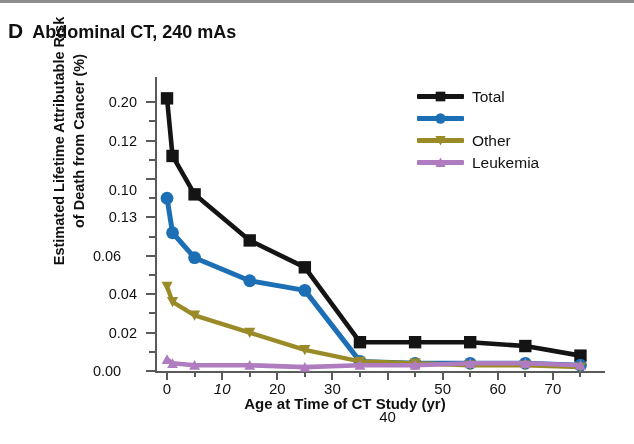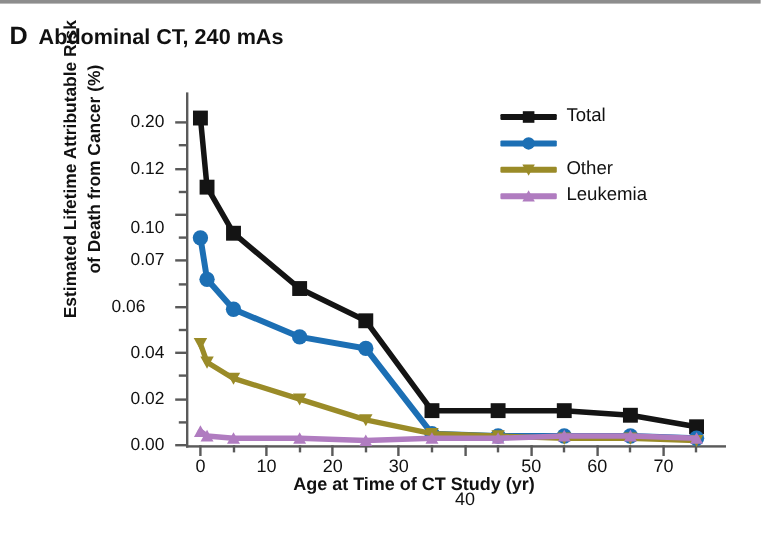--- a/index.html
+++ b/index.html
@@ -73,21 +73,21 @@
     transform:translateX(-50%);
     width:40px;margin-left:0;
   }
   
   #series-svg{position:absolute;left:0;top:0;width:450px;height:296px;overflow:visible;}
   
   #legend{
     position:absolute;left:417px;top:84px;
   }
   .legend-row{
-    display:flex;align-items:flex-end;height:19px;margin-bottom:3px;
+    display:flex;align-items:center;height:19px;margin-bottom:3px;
   }
   .legend-mark{
     width:47px;height:17px;position:relative;margin-right:8px;flex:0 0 auto;
   }
   .legend-bar{
     position:absolute;left:0;top:6px;width:47px;height:5px;border-radius:1px;
   }
   .legend-glyph{
     position:absolute;left:17px;top:2px;width:13px;height:13px;
   }
@@ -118,48 +118,48 @@
   <div id="y-axis-title">
     <span>Estimated Lifetime Attributable Risk</span><br>
     <span>of Death from Cancer (%)</span>
   </div>
 
   <div id="plot">
     <div class="axis-line" id="y-axis-line"></div>
     <div class="axis-line" id="x-axis-line"></div>
     <div id="y-ticks">
         <div class="tick ytick-major" style="top: 293px;"></div>
-        <div class="ylabel" style="top: 294px;">0.00</div>
+        <div class="ylabel" style="top: 294px; text-align: center;">0.00</div>
         <div class="tick ytick-major" style="top: 254.6px;"></div>
         <div class="ylabel" style="top: 255.6px;">0.02</div>
         <div class="tick ytick-major" style="top: 216.2px;"></div>
         <div class="ylabel" style="top: 217.2px; text-align: right;">0.04</div>
         <div class="tick ytick-major" style="top: 177.8px;"></div>
         <div class="ylabel" style="top: 178.8px; text-align: center;">0.06</div>
         <div class="tick ytick-major" style="top: 139.4px;"></div>
-        <div class="ylabel" style="top: 140.4px;">0.07</div>
+        <div class="ylabel" style="top: 140.4px;">0.13</div>
         <div class="tick ytick-major" style="top: 101px;"></div>
         <div class="ylabel" style="top: 102px; margin-top: 11px;">0.10</div>
         <div class="tick ytick-major" style="top: 62.6px;"></div>
         <div class="ylabel" style="top: 63.6px;">0.12</div>
         <div class="tick ytick-major" style="top: 24.2px;"></div>
         <div class="ylabel" style="top: 25.2px;">0.20</div>
         <div class="tick ytick-minor" style="top: 273.8px;"></div>
         <div class="tick ytick-minor" style="top: 235.4px;"></div>
         <div class="tick ytick-minor" style="top: 197px;"></div>
         <div class="tick ytick-minor" style="top: 158.6px;"></div>
         <div class="tick ytick-minor" style="top: 120.2px;"></div>
         <div class="tick ytick-minor" style="top: 81.8px;"></div>
         <div class="tick ytick-minor" style="top: 43.4px;"></div>
       </div>
     <div id="x-ticks">
         <div class="tick xtick-major" style="left: 11.025px;"></div>
         <div class="xlabel" style="left: 12.025px;">0</div>
         <div class="tick xtick-major" style="left: 66.15px;"></div>
-        <div class="xlabel" style="left: 67.15px;">10</div>
+        <div class="xlabel" style="left: 67.15px; font-style: italic;">10</div>
         <div class="tick xtick-major" style="left: 121.275px;"></div>
         <div class="xlabel" style="left: 122.275px;">20</div>
         <div class="tick xtick-major" style="left: 176.4px;"></div>
         <div class="xlabel" style="left: 177.4px;">30</div>
         <div class="tick xtick-major" style="left: 231.525px;"></div>
         <div class="xlabel" style="left: 232.525px; margin-top: 28px;">40</div>
         <div class="tick xtick-major" style="left: 286.65px;"></div>
         <div class="xlabel" style="left: 287.65px;">50</div>
         <div class="tick xtick-major" style="left: 341.775px;"></div>
         <div class="xlabel" style="left: 342.775px;">60</div>

